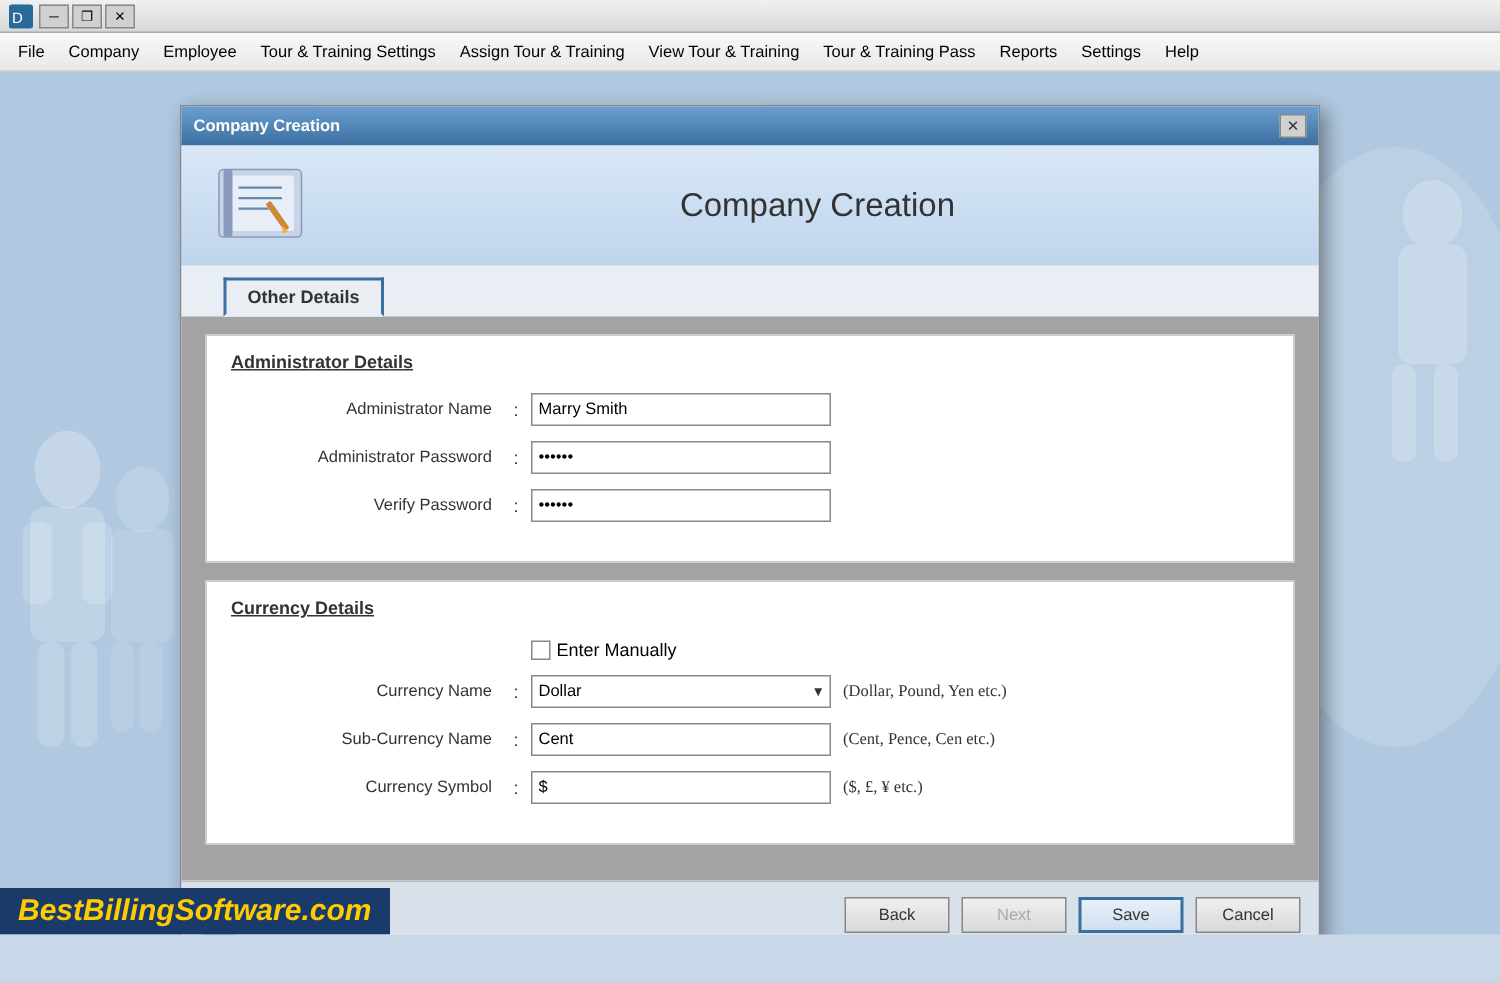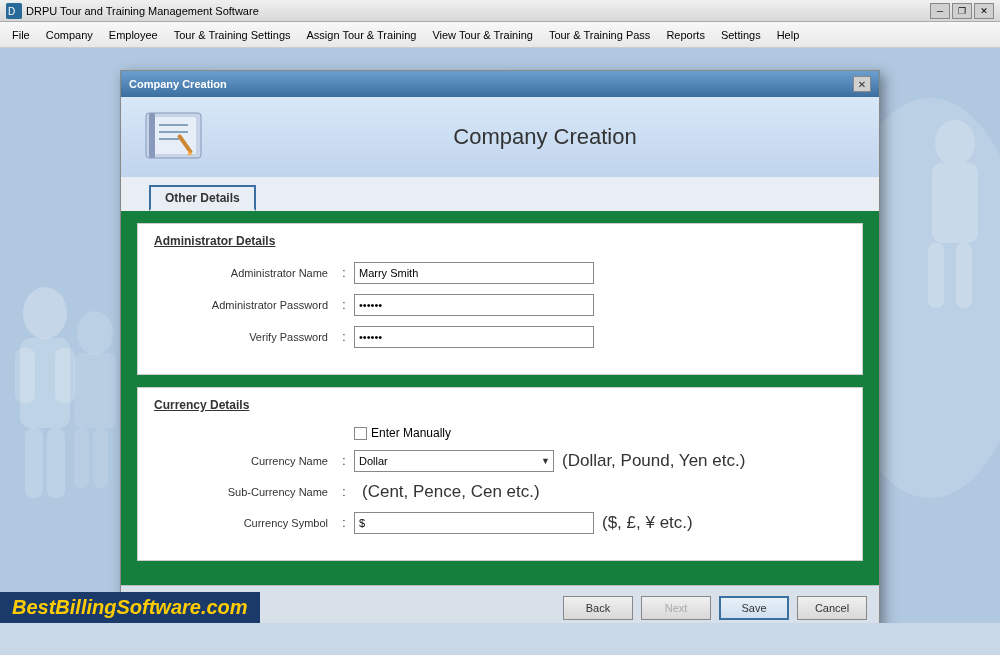--- a/index.html
+++ b/index.html
@@ -153,21 +153,21 @@
       color: #333;
     }
     .tab.active {
       background: #e8eef4;
       border-bottom: 2px solid #e8eef4;
     }
 
     
     .dialog-body {
       padding: 12px 16px;
-      background: #15803d;
+      background: #a3a3a3;
     }
 
     
     .section {
       background: white;
       border: 1px solid #ccc;
       margin-bottom: 12px;
       padding: 10px 16px 16px;
     }
     .section-title {
@@ -194,26 +194,27 @@
     .form-colon {
       width: 20px;
       text-align: center;
       color: #333;
     }
     .form-input {
       height: 22px;
       border: 1px solid #888;
       padding: 0 4px;
       font-size: 11px;
-      width: 240px;
+      width: 200px;
     }
     .form-hint {
       margin-left: 8px;
-      font-size: 17px;
-      color: #333;
+      font-size: 11px;
+      color: #333;
+      font-family: Liberation Serif, serif;
     }
 
     
     .enter-manually-row {
       display: flex;
       align-items: center;
       margin-bottom: 10px;
       padding-left: 200px;
     }
     .checkbox {
@@ -339,21 +340,20 @@
 </head>
 <body>
 
 <div class="title-bar">
   <div class="title-bar-icon">
     <svg width="16" height="16" viewBox="0 0 16 16">
       <rect width="16" height="16" fill="#2a6a9a" rx="2"></rect>
       <text x="2" y="12" font-size="10" fill="white">D</text>
     </svg>
   </div>
-  <span class="title-bar-text">DRPU Tour and Training Management Software</span>
   <div class="title-bar-buttons">
     <button class="title-bar-btn">─</button>
     <button class="title-bar-btn">❐</button>
     <button class="title-bar-btn close">✕</button>
   </div>
 </div>
 
 <div class="menu-bar">
   <div class="menu-item">File</div>
   <div class="menu-item">Company</div>
@@ -467,20 +467,21 @@
               <option value="Euro">Euro</option>
             </select>
             <span class="dropdown-arrow">▼</span>
           </div>
           <span class="form-hint">(Dollar, Pound, Yen etc.)</span>
         </div>
 
         <div class="form-row">
           <div class="form-label">Sub-Currency Name</div>
           <div class="form-colon">:</div>
+          <input class="form-input" type="text" value="Cent" style="">
           <span class="form-hint">(Cent, Pence, Cen etc.)</span>
         </div>
 
         <div class="form-row">
           <div class="form-label">Currency Symbol</div>
           <div class="form-colon">:</div>
           <input class="form-input" type="text" value="$" style="">
           <span class="form-hint">($, £, ¥ etc.)</span>
         </div>
       </div>

